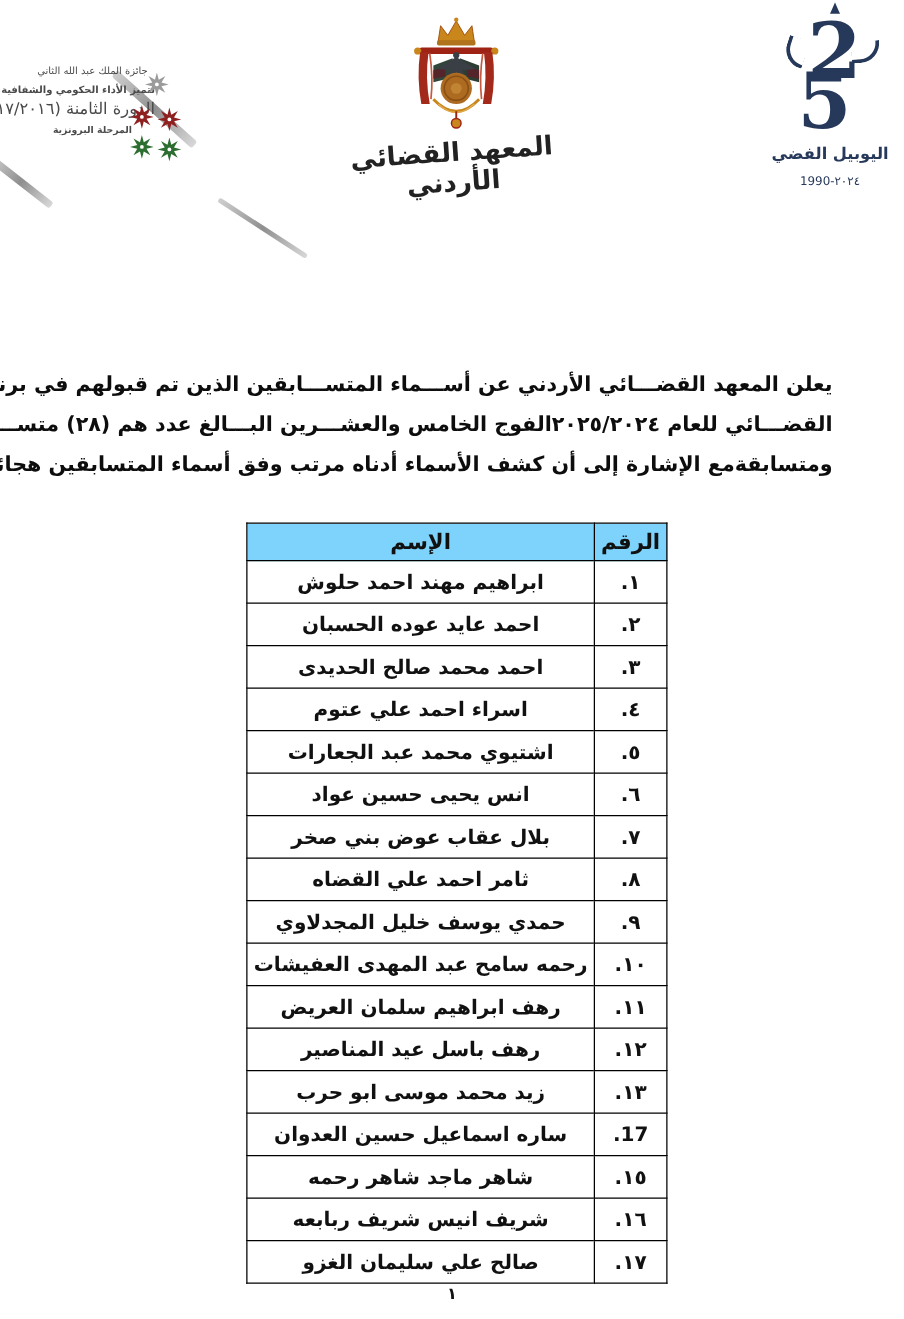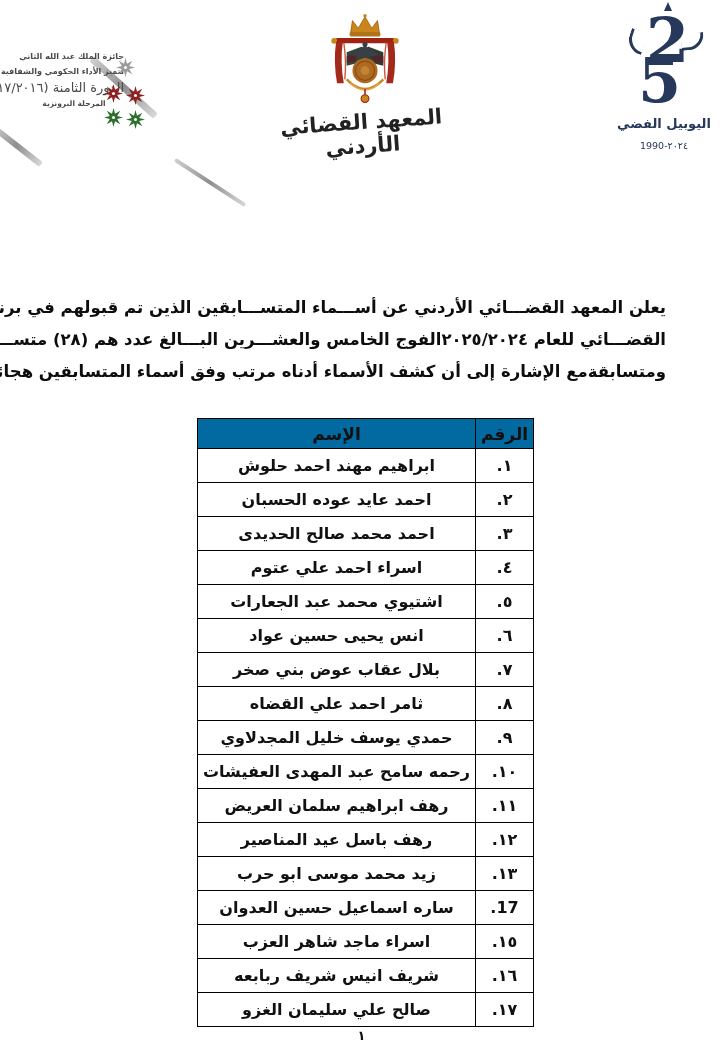--- a/index.html
+++ b/index.html
@@ -3,21 +3,21 @@
 <meta charset="utf-8">
 <style>
   html,body{margin:0;padding:0;}
   body{
     width:723px;height:1055px;position:relative;background:#ffffff;
     font-family:"DejaVu Sans",sans-serif;color:#111;overflow:hidden;
   }
   
   .award{position:absolute;left:6px;top:36px;width:180px;height:115px;}
   .award-text{position:absolute;right:62px;top:16px;width:100px;direction:rtl;text-align:center;color:#4a4a4a;}
-  .award-line1{font-size:8px;font-weight:bold;white-space:nowrap;}
+  .award-line1{font-size:8px;font-weight:normal;white-space:nowrap;}
   .award-line2{font-size:8px;font-weight:bold;white-space:nowrap;margin-top:6px;}
   .award-line3{font-size:13px;white-space:nowrap;margin-top:4px;}
   .award-line4{font-size:7.5px;font-weight:bold;white-space:nowrap;margin-top:4px;}
   .star{position:absolute;width:19px;height:19px;}
   .ribbon{position:absolute;background:linear-gradient(90deg,#cfcfcf,#8f8f8f,#d8d8d8);border-radius:2px;}
   .ribbon1{left:88px;top:20px;width:86px;height:7px;transform:rotate(42deg);transform-origin:left top;}
   .ribbon2{left:-12px;top:88px;width:62px;height:6px;transform:rotate(38deg);transform-origin:left top;}
   .ribbon3{left:170px;top:122px;width:84px;height:4px;transform:rotate(33deg);transform-origin:left top;}
   
   .coat{position:absolute;left:312px;top:10px;width:106px;height:104px;}
@@ -44,21 +44,21 @@
   
   .paragraph{position:absolute;left:57px;top:292px;width:609px;direction:rtl;font-weight:bold;color:#0d0d0d;}
   .body-line{font-size:16.5px;line-height:32px;text-align:justify;text-align-last:justify;white-space:nowrap;}
   .body-line-last{font-size:16.5px;line-height:32px;text-align:right;white-space:nowrap;}
   
   table.names{
     position:absolute;left:197px;top:418px;width:336px;direction:rtl;
     border-collapse:collapse;table-layout:fixed;
   }
   table.names th,table.names td{border:1.4px solid #000;text-align:center;vertical-align:middle;padding:0;}
-  table.names th{background:#0369a1;height:29px;font-size:17px;font-weight:bold;}
+  table.names th{background:#7dd3fc;height:29px;font-size:17px;font-weight:bold;}
   table.names td{height:33px;font-size:16px;font-weight:bold;}
   col.c-num{width:58px;}
   col.c-name{width:278px;}
   td.num{font-size:14.5px;}
   
   .page-number{position:absolute;left:0;top:1028px;width:723px;text-align:center;font-size:13px;font-weight:bold;}
 </style>
 </head>
 <body>
 
@@ -228,21 +228,21 @@
     <td class="nm">زيد محمد موسى ابو حرب</td>
   </tr>
 
   <tr>
     <td class="num">17.</td>
     <td class="nm">ساره اسماعيل حسين العدوان</td>
   </tr>
 
   <tr>
     <td class="num">١٥.</td>
-    <td class="nm">اسراء ماجد شاهر العزب</td>
+    <td class="nm">شاهر ماجد شاهر رحمه</td>
   </tr>
 
   <tr>
     <td class="num">١٦.</td>
     <td class="nm">شريف انيس شريف ربابعه</td>
   </tr>
 
   <tr>
     <td class="num">١٧.</td>
     <td class="nm">صالح علي سليمان الغزو</td>

